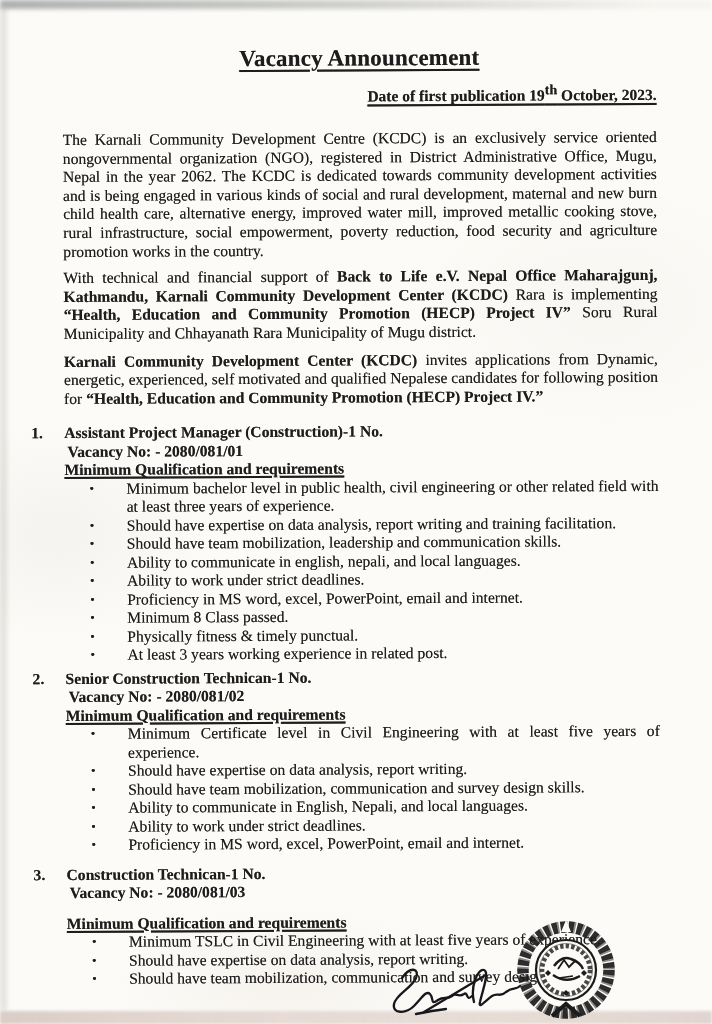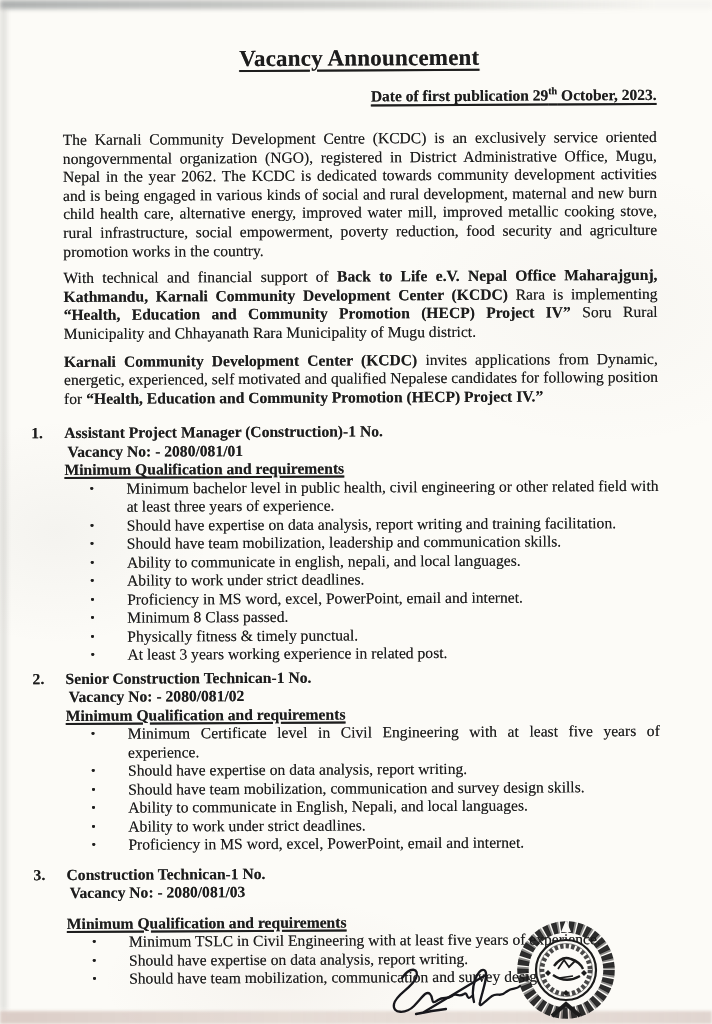--- a/index.html
+++ b/index.html
@@ -33,21 +33,21 @@
   }
   .content {
     position:absolute; left:62px; top:0; width:594px;
     transform:rotate(-0.3deg); transform-origin:top left;
     text-shadow:0 0 .6px rgba(25,25,25,.65);
   }
   .title { margin-top:47px; text-align:center; font-size:23px; line-height:26px; font-weight:700; letter-spacing:.2px; }
   .title .u { text-decoration:underline; text-decoration-thickness:2.2px; text-underline-offset:4px; }
   .dateline { margin-top:15px; text-align:right; font-size:15.5px; line-height:19px; font-weight:700; }
   .dateline .u { text-decoration:underline; text-decoration-thickness:1.8px; text-underline-offset:3px; }
-  sup { font-size:10px; vertical-align:super; line-height:0; }
+  sup { font-size:14px; vertical-align:super; line-height:0; }
   .para { font-size:15.6px; line-height:18.6px; text-align:justify; }
   .p1 { margin-top:24px; }
   .p2 { margin-top:8px; }
   .p3 { margin-top:9px; }
   b { font-weight:700; }
   .positions { margin-top:16px; }
   .position { font-size:15.6px; line-height:18.5px; }
   .position + .position { margin-top:5px; }
   .position.p-three { margin-top:11px; }
   .pos-head { position:relative; font-weight:700; }
@@ -70,21 +70,21 @@
   <div class="scan-left"></div>
   <div class="scan-bottom"></div>
 
   <div class="content">
 
     <div class="title">
       <span class="u">Vacancy Announcement</span>
     </div>
 
     <div class="dateline">
-      <span class="u"><span>Date of first publication 29</span><sup>th</sup><span> October, 2023.</span></span>
+      <span class="u"><span>Date of first publication 19</span><sup>th</sup><span> October, 2023.</span></span>
     </div>
 
     <p class="para p1">The Karnali Community Development Centre (KCDC) is an exclusively service oriented nongovernmental organization (NGO), registered in District Administrative Office, Mugu, Nepal in the year 2062. The KCDC is dedicated towards community development activities and is being engaged in various kinds of social and rural development, maternal and new burn child health care, alternative energy, improved water mill, improved metallic cooking stove, rural infrastructure, social empowerment, poverty reduction, food security and agriculture promotion works in the country.</p>
 
     <p class="para p2"><span>With technical and financial support of </span><b>Back to Life e.V. Nepal Office Maharajgunj, Kathmandu, Karnali Community Development Center (KCDC)</b><span> Rara is implementing </span><b>“Health, Education and Community Promotion (HECP) Project IV”</b><span> Soru Rural Municipality and Chhayanath Rara Municipality of Mugu district.</span></p>
 
     <p class="para p3"><b>Karnali Community Development Center (KCDC)</b><span> invites applications from Dynamic, energetic, experienced, self motivated and qualified Nepalese candidates for following position for </span><b>“Health, Education and Community Promotion (HECP) Project IV.”</b></p>
 
     <div class="positions">
 

